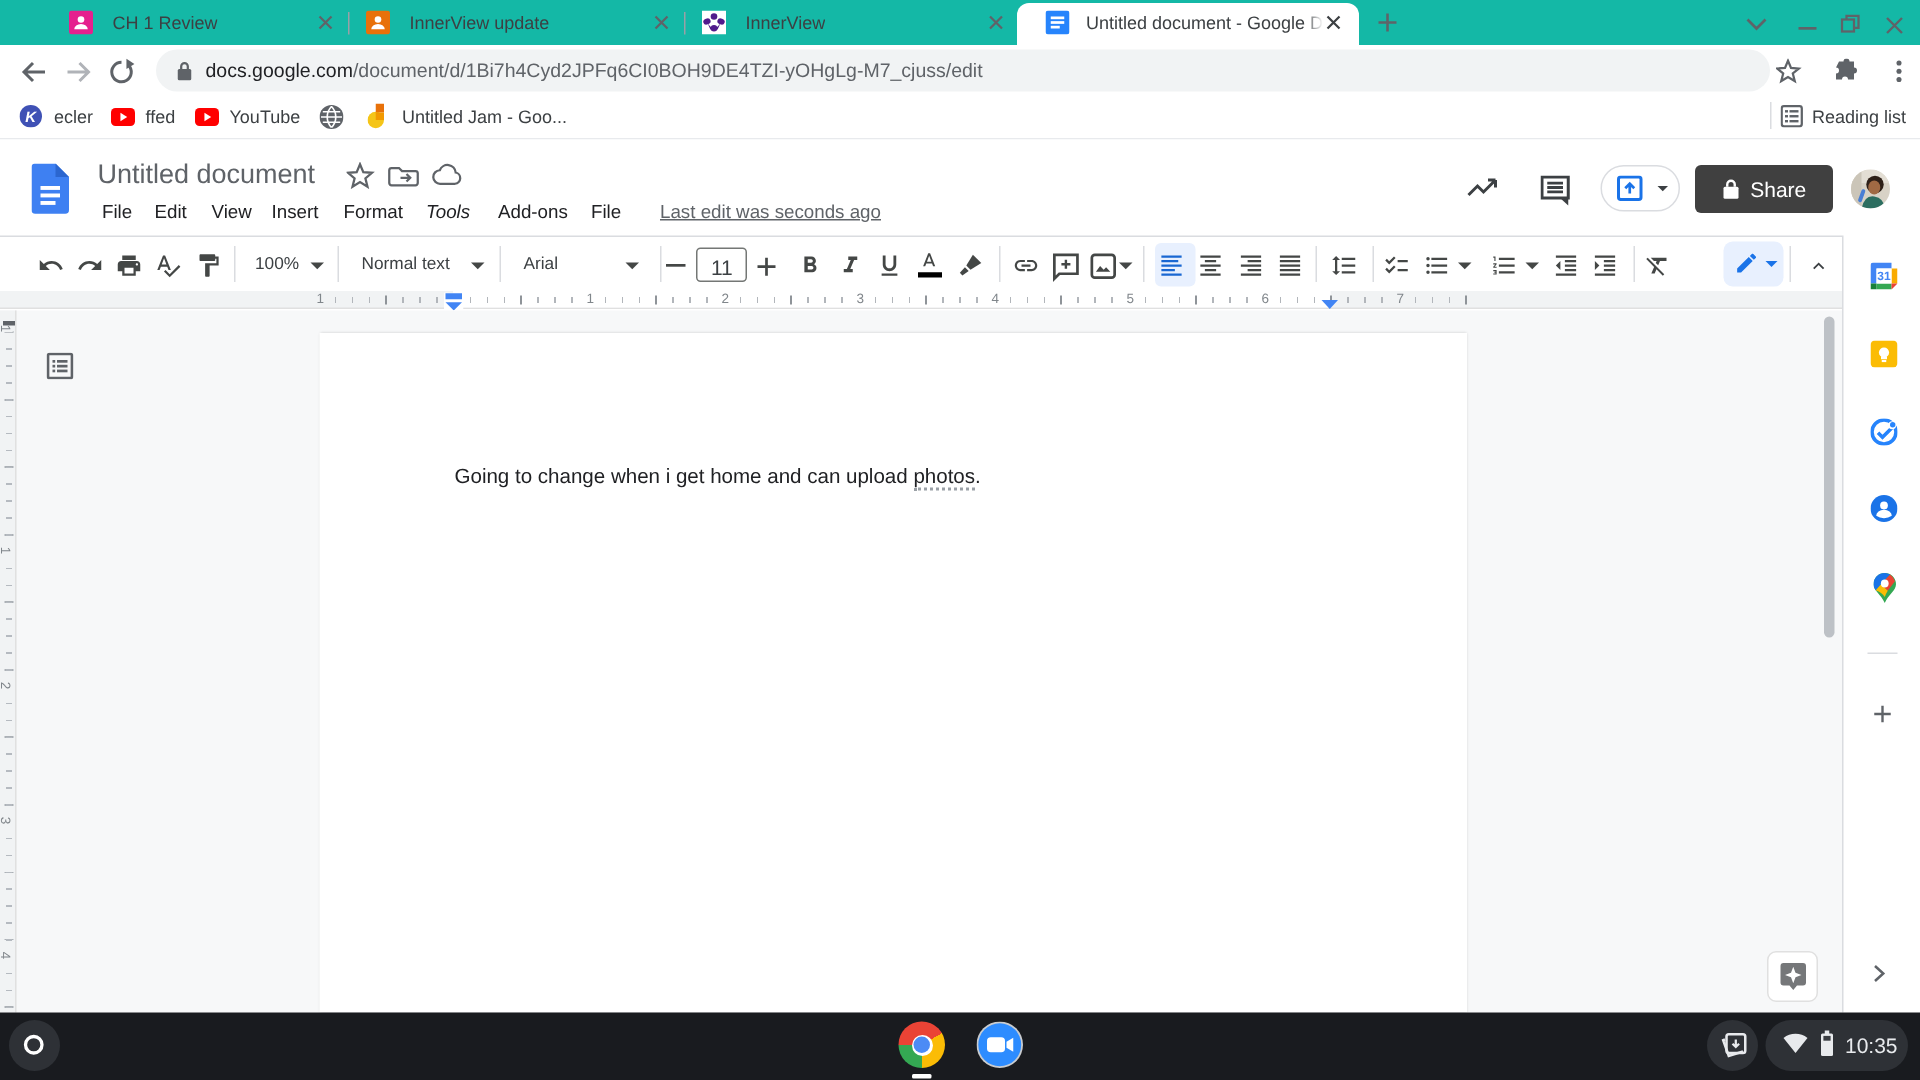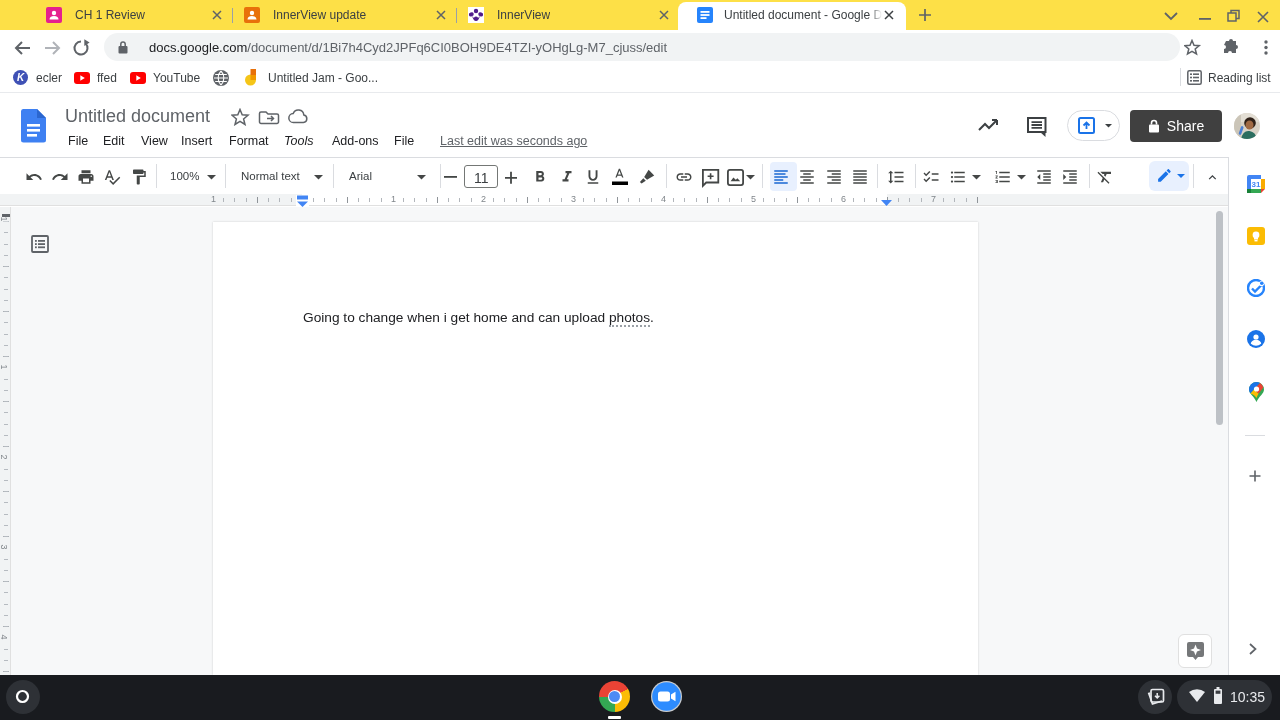--- a/index.html
+++ b/index.html
@@ -1,21 +1,21 @@
 <!DOCTYPE html>
 <html><head>
 <meta charset="utf-8">
 <style>
   * { margin:0; padding:0; box-sizing:border-box; }
   html,body { width:1280px; height:720px; overflow:hidden; font-family:"Liberation Sans", sans-serif; -webkit-font-smoothing:antialiased; }
   .abs { position:absolute; }
   #stage { position:relative; width:1280px; height:720px; background:#fff; }
 
   
-  #tabstrip { left:0; top:0; width:1280px; height:30px; background:#fde047; }
+  #tabstrip { left:0; top:0; width:1280px; height:30px; background:#14b8a6; }
   .tab { position:absolute; top:0; height:30px; display:flex; align-items:center; }
   .tabtitle { font-size:12px; color:#3c4043; white-space:nowrap; overflow:hidden; }
   .tabsep { position:absolute; top:8px; width:1px; height:15px; background:#9aa0a6; }
   #activetab { position:absolute; left:678px; top:2px; width:228px; height:28px; background:#fff; border-radius:8px 8px 0 0; }
 
   
   #addrbar { left:0; top:30px; width:1280px; height:32px; background:#fff; }
   #omnibox { position:absolute; left:104px; top:3px; width:1076px; height:28px; background:#f1f3f4; border-radius:14px; display:flex; align-items:center; }
   .url1 { color:#202124; font-size:13px; }
   .url2 { color:#5f6368; font-size:13px; }
@@ -138,21 +138,21 @@
       <path d="M18 10 H4 M10 4 L4 10 L10 16" stroke="#5f6368" stroke-width="2" fill="none"></path>
       <path d="M33 10 H47 M41 4 L47 10 L41 16" stroke="#b0b3b8" stroke-width="2" fill="none"></path>
       <path d="M69 3.5 A6.5 6.5 0 1 0 73.6 5.4" fill="none" stroke="#5f6368" stroke-width="2"></path>
       <path d="M72.3 1.2 L72.3 8 L77.6 4.6 Z" fill="#5f6368"></path>
     </svg>
     <div id="omnibox">
       <svg style="margin-left:13px;" width="12" height="15" viewBox="0 0 12 15">
         <rect x="1.5" y="6" width="9" height="7.5" rx="1" fill="#5f6368"></rect>
         <path d="M3.8 6 V4.2 a2.2 2.2 0 0 1 4.4 0 V6" stroke="#5f6368" stroke-width="1.5" fill="none"></path>
       </svg>
-      <span style="margin-left:20px;text-align:right;"><span class="url1">docs.google.com</span><span class="url2">/document/d/1Bi7h4Cyd2JPFq6CI0BOH9DE4TZI-yOHgLg-M7_cjuss/edit</span></span>
+      <span style="margin-left:8px;text-align:right;"><span class="url1">docs.google.com</span><span class="url2">/document/d/1Bi7h4Cyd2JPFq6CI0BOH9DE4TZI-yOHgLg-M7_cjuss/edit</span></span>
     </div>
 
     <svg class="abs" style="left:1184px; top:9px;" width="90" height="17" viewBox="0 0 90 17">
       <path d="M8 1.5 L10 6.3 L15.2 6.7 L11.2 10 L12.5 15 L8 12.3 L3.5 15 L4.8 10 L0.8 6.7 L6 6.3 Z" stroke="#5f6368" stroke-width="1.5" fill="none"></path>
       <path d="M41 3 h3 a2 2 0 1 1 4 0 h3 v4 a2 2 0 1 1 0 4 v4 h-4 a2 2 0 1 0 -4 0 h-4 v-4 a2 2 0 1 0 0-4 z" fill="#5f6368" transform="translate(1,-1)"></path>
       <g fill="#5f6368">
         <circle cx="82" cy="3" r="1.7"></circle>
           <circle cx="82" cy="8.5" r="1.7"></circle>
           <circle cx="82" cy="14" r="1.7"></circle>
       </g>

